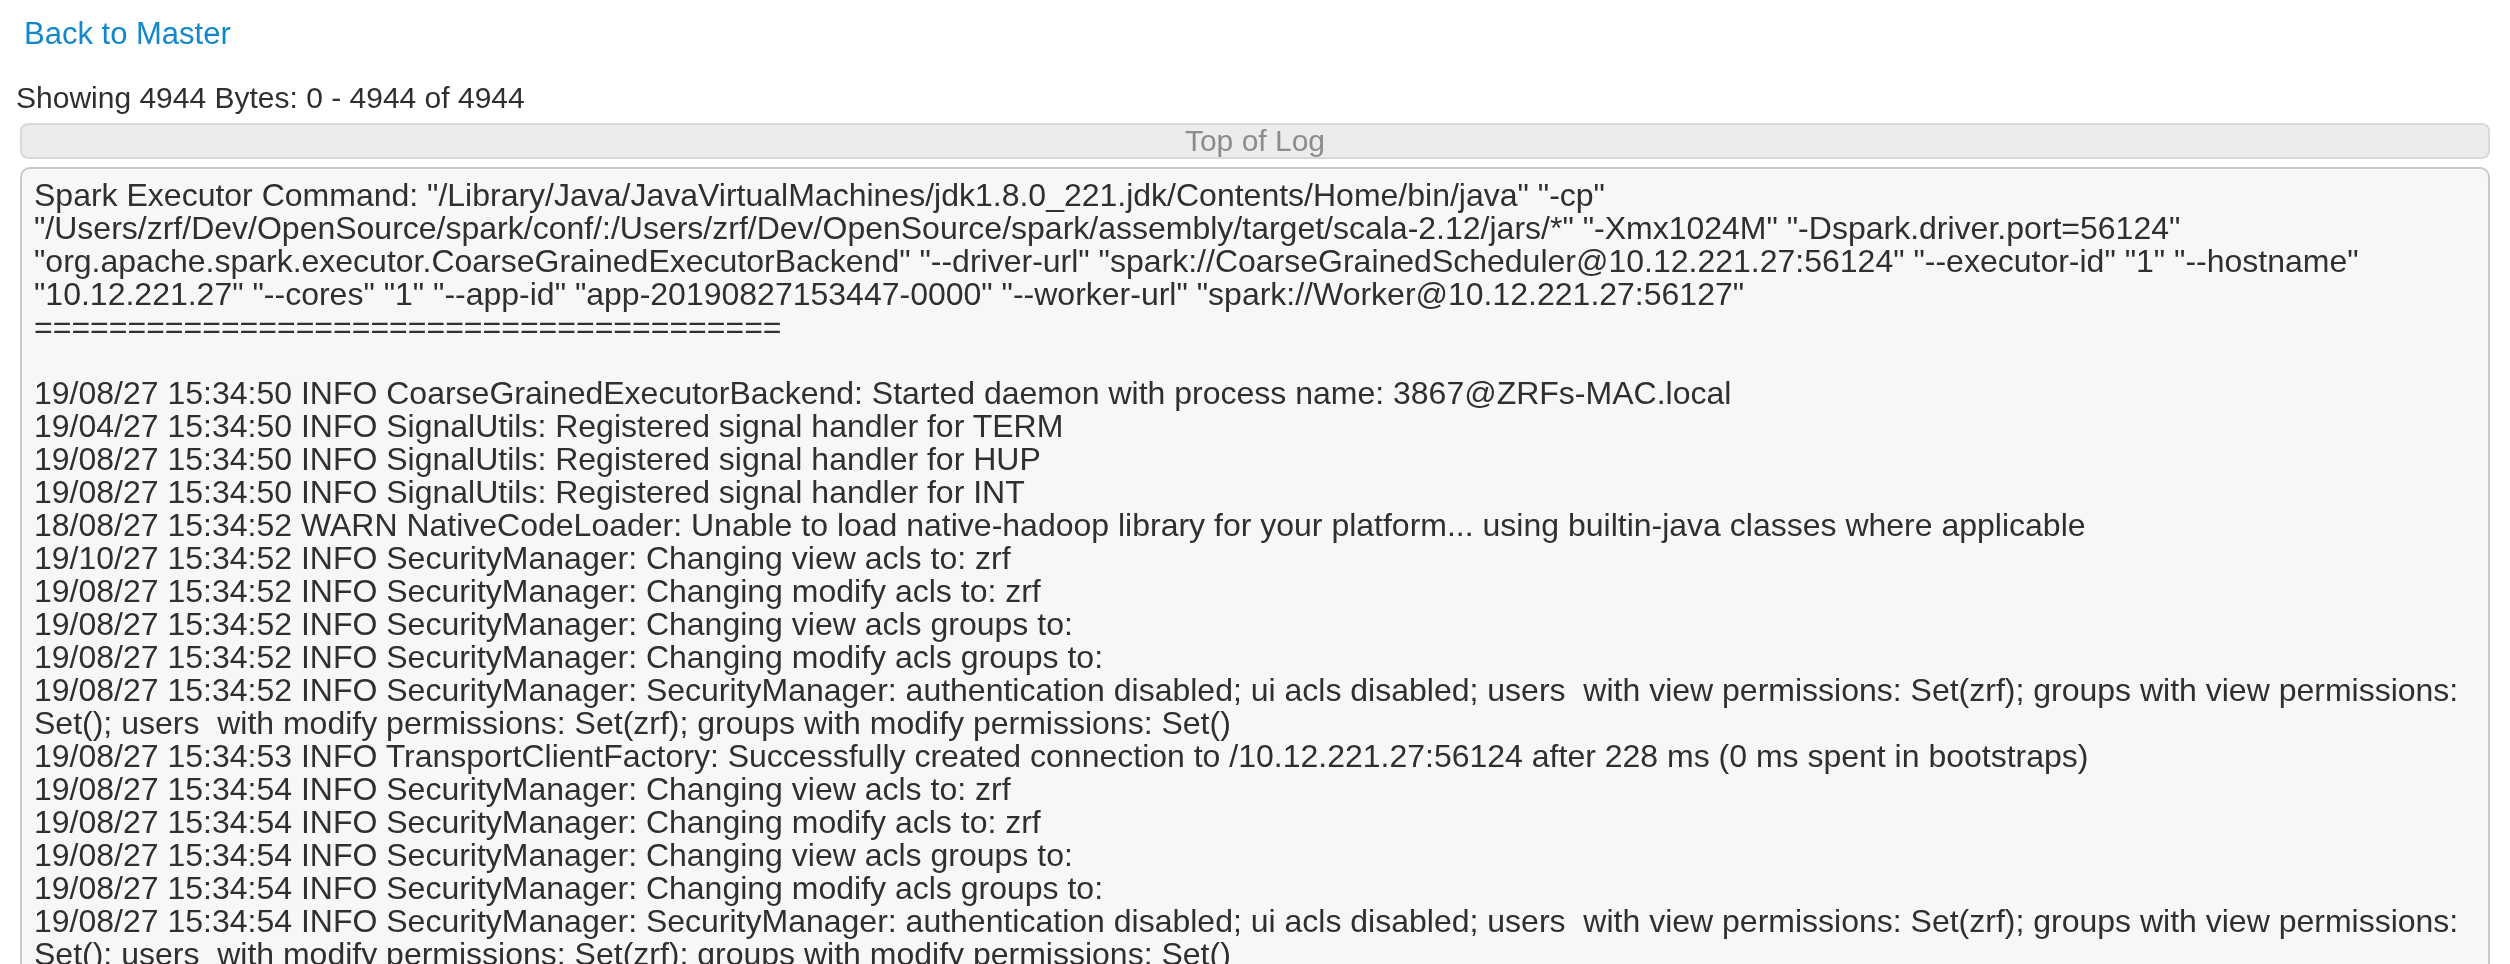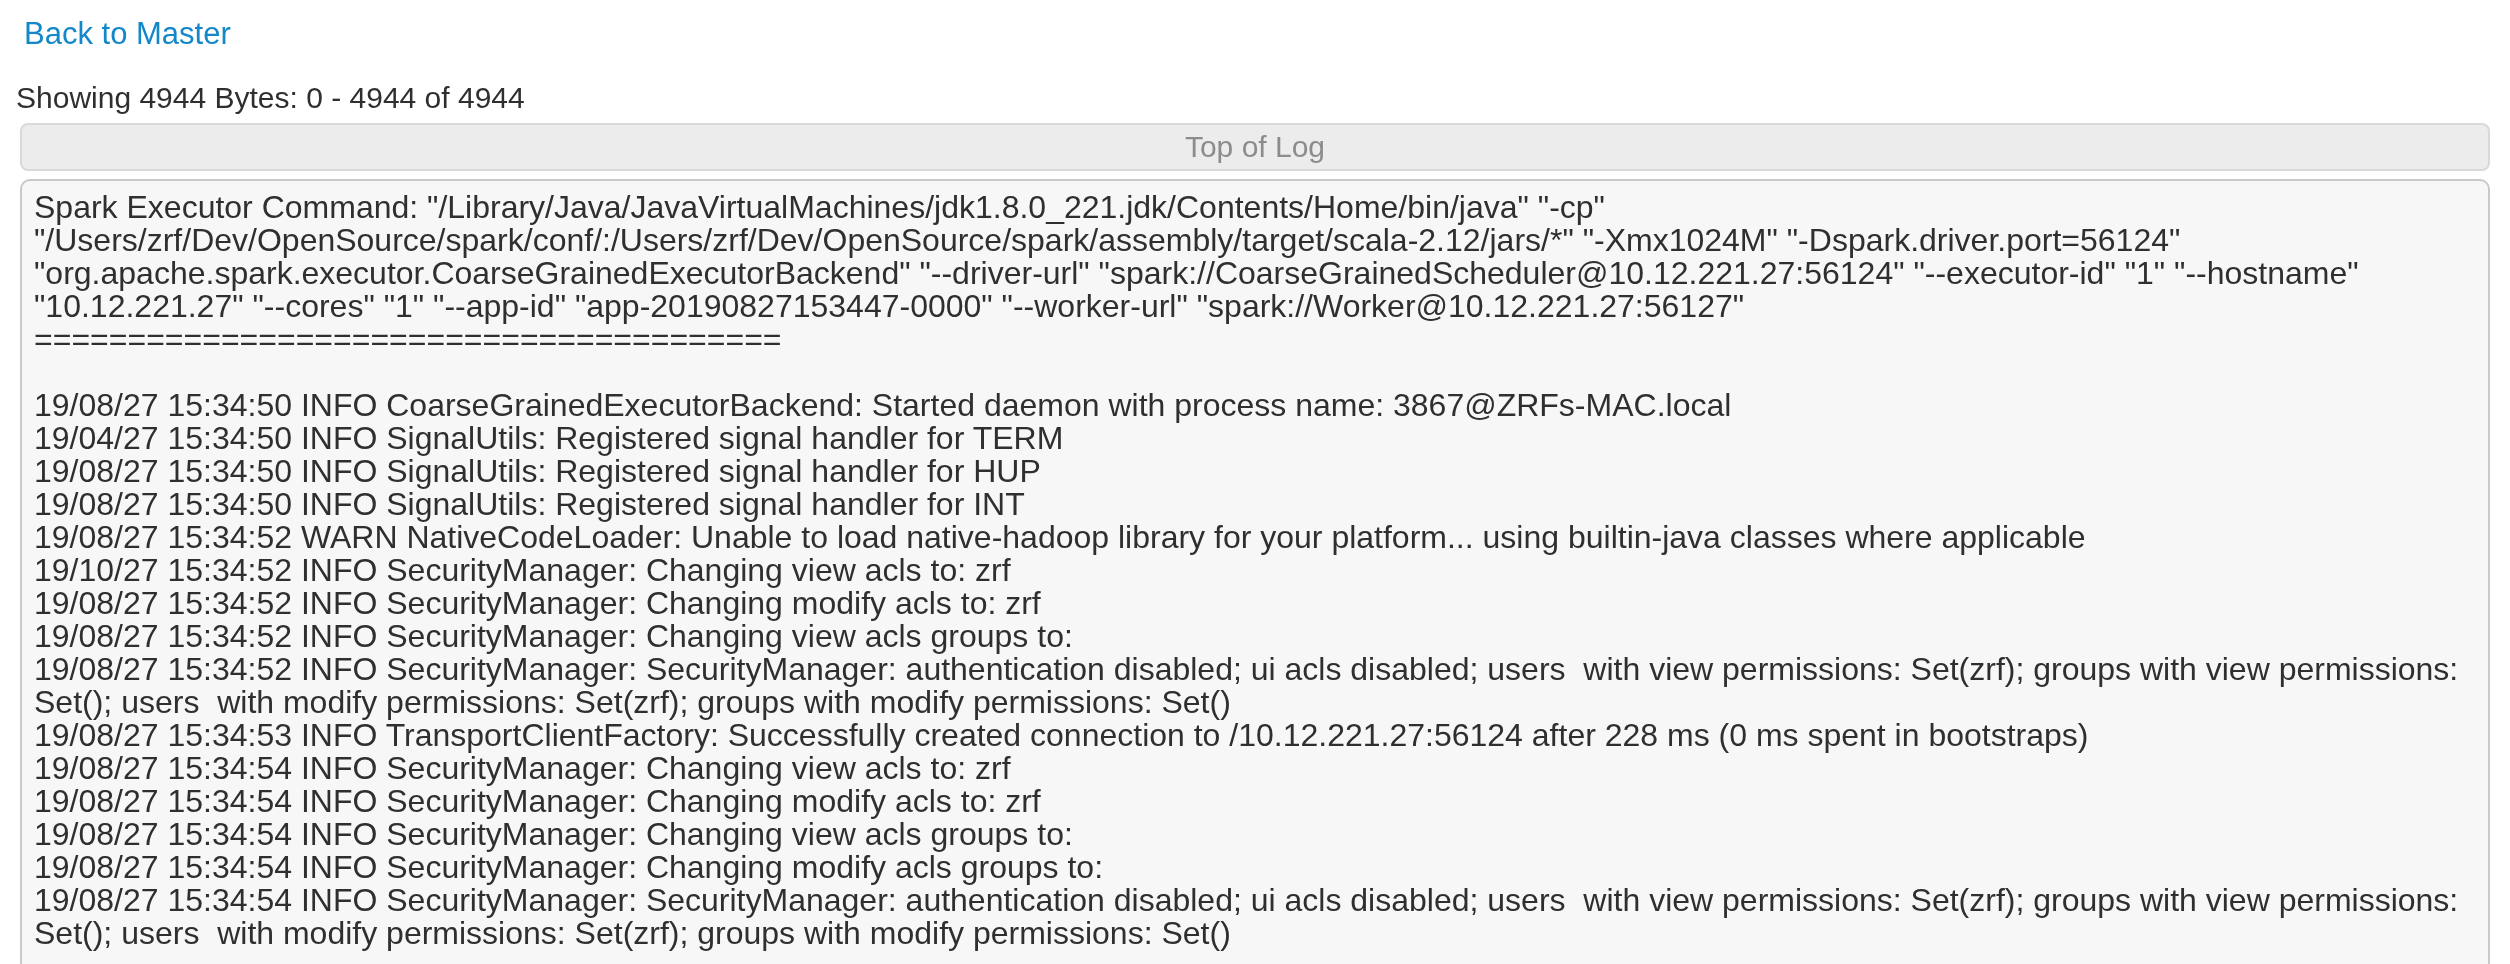--- a/index.html
+++ b/index.html
@@ -32,21 +32,21 @@
     cursor: pointer;
   }
   .byte-range {
     margin: 28px 0 0 16px;
     font-size: 30px;
     line-height: 35px;
     color: var(--body-text);
   }
   .log-header {
     margin: 8px 20px 8px 20px;
-    height: 48px;
+    height: 36px;
     background: var(--bar-bg);
     border: 2px solid var(--bar-border);
     border-radius: 8px;
     display: flex;
     align-items: center;
     justify-content: center;
   }
   .log-header-title {
     font-size: 30px;
     color: var(--bar-text);
@@ -83,24 +83,25 @@
 </div>
 
 <div class="log-box" id="log-box">
     <div class="log-line">Spark Executor Command: "/Library/Java/JavaVirtualMachines/jdk1.8.0_221.jdk/Contents/Home/bin/java" "-cp" "/Users/zrf/Dev/OpenSource/spark/conf/:/Users/zrf/Dev/OpenSource/spark/assembly/target/scala-2.12/jars/*" "-Xmx1024M" "-Dspark.driver.port=56124" "org.apache.spark.executor.CoarseGrainedExecutorBackend" "--driver-url" "spark://CoarseGrainedScheduler@10.12.221.27:56124" "--executor-id" "1" "--hostname" "10.12.221.27" "--cores" "1" "--app-id" "app-20190827153447-0000" "--worker-url" "spark://Worker@10.12.221.27:56127"</div>
     <div class="log-line">========================================</div>
     <div class="log-line"></div>
     <div class="log-line">19/08/27 15:34:50 INFO CoarseGrainedExecutorBackend: Started daemon with process name: 3867@ZRFs-MAC.local</div>
     <div class="log-line">19/04/27 15:34:50 INFO SignalUtils: Registered signal handler for TERM</div>
     <div class="log-line">19/08/27 15:34:50 INFO SignalUtils: Registered signal handler for HUP</div>
     <div class="log-line">19/08/27 15:34:50 INFO SignalUtils: Registered signal handler for INT</div>
-    <div class="log-line">19/08/27 15:34:52 WARN NativeCodeLoader: Unable to load native-hadoop library for your platform... using builtin-java classes where applicable</div>
+    <div class="log-line">18/08/27 15:34:52 WARN NativeCodeLoader: Unable to load native-hadoop library for your platform... using builtin-java classes where applicable</div>
     <div class="log-line">19/10/27 15:34:52 INFO SecurityManager: Changing view acls to: zrf</div>
     <div class="log-line">19/08/27 15:34:52 INFO SecurityManager: Changing modify acls to: zrf</div>
     <div class="log-line">19/08/27 15:34:52 INFO SecurityManager: Changing view acls groups to:</div>
+    <div class="log-line">19/08/27 15:34:52 INFO SecurityManager: Changing modify acls groups to:</div>
     <div class="log-line">19/08/27 15:34:52 INFO SecurityManager: SecurityManager: authentication disabled; ui acls disabled; users  with view permissions: Set(zrf); groups with view permissions: Set(); users  with modify permissions: Set(zrf); groups with modify permissions: Set()</div>
     <div class="log-line">19/08/27 15:34:53 INFO TransportClientFactory: Successfully created connection to /10.12.221.27:56124 after 228 ms (0 ms spent in bootstraps)</div>
     <div class="log-line">19/08/27 15:34:54 INFO SecurityManager: Changing view acls to: zrf</div>
     <div class="log-line">19/08/27 15:34:54 INFO SecurityManager: Changing modify acls to: zrf</div>
     <div class="log-line">19/08/27 15:34:54 INFO SecurityManager: Changing view acls groups to:</div>
     <div class="log-line">19/08/27 15:34:54 INFO SecurityManager: Changing modify acls groups to:</div>
     <div class="log-line">19/08/27 15:34:54 INFO SecurityManager: SecurityManager: authentication disabled; ui acls disabled; users  with view permissions: Set(zrf); groups with view permissions: Set(); users  with modify permissions: Set(zrf); groups with modify permissions: Set()</div>
   </div>
 
 

